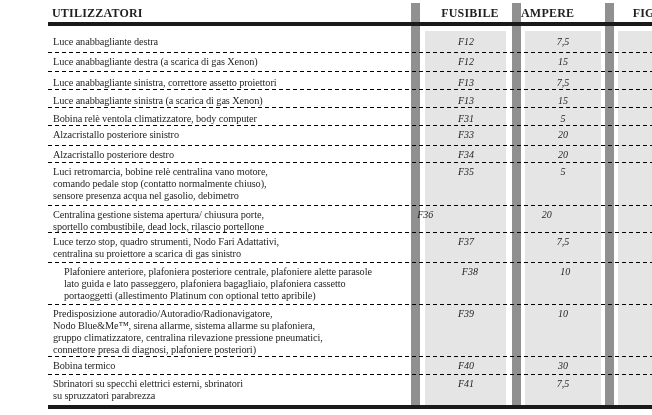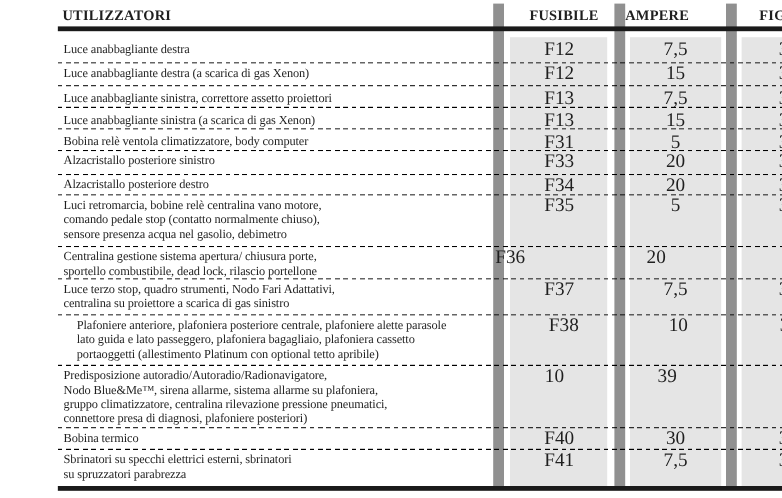--- a/index.html
+++ b/index.html
@@ -98,22 +98,23 @@
     padding: 3px 4px 0 5px;
     font-size: 10.3px;
     line-height: 12px;
     letter-spacing: -0.1px;
     white-space: pre-line;
   }
   .c-val {
     box-sizing: border-box;
     text-align: center;
     padding-top: 3px;
-    font-size: 16px;
+    font-size: 10px;
     line-height: 12px;
+    font-style: italic;
   }
   .c-fus { width: 92px; margin-left: 9px; }
   .c-amp { width: 84px; margin-left: 9px; }
   .c-fig { width: 86px; margin-left: 9px; }
 
   
   .r1  { height: 27px; }
   .r2  { height: 19px; }
   .r3, .r4, .r5 { height: 18px; align-items: center; }
   .r6  { height: 20px; }
@@ -232,20 +233,21 @@
       <div class="c-val c-fus">F38</div>
       <div class="c-val c-amp">10</div>
       <div class="c-val c-fig">39</div>
     </div>
 
     <div class="row r12">
       <div class="c-util">Predisposizione autoradio/Autoradio/Radionavigatore,
 Nodo Blue&amp;Me™, sirena allarme, sistema allarme su plafoniera,
 gruppo climatizzatore, centralina rilevazione pressione pneumatici,
 connettore presa di diagnosi, plafoniere posteriori)</div>
+      <div class="c-val c-fus">F39</div>
       <div class="c-val c-amp">10</div>
       <div class="c-val c-fig">39</div>
     </div>
 
     <div class="row r13">
       <div class="c-util">Bobina termico</div>
       <div class="c-val c-fus">F40</div>
       <div class="c-val c-amp">30</div>
       <div class="c-val c-fig">39</div>
     </div>

